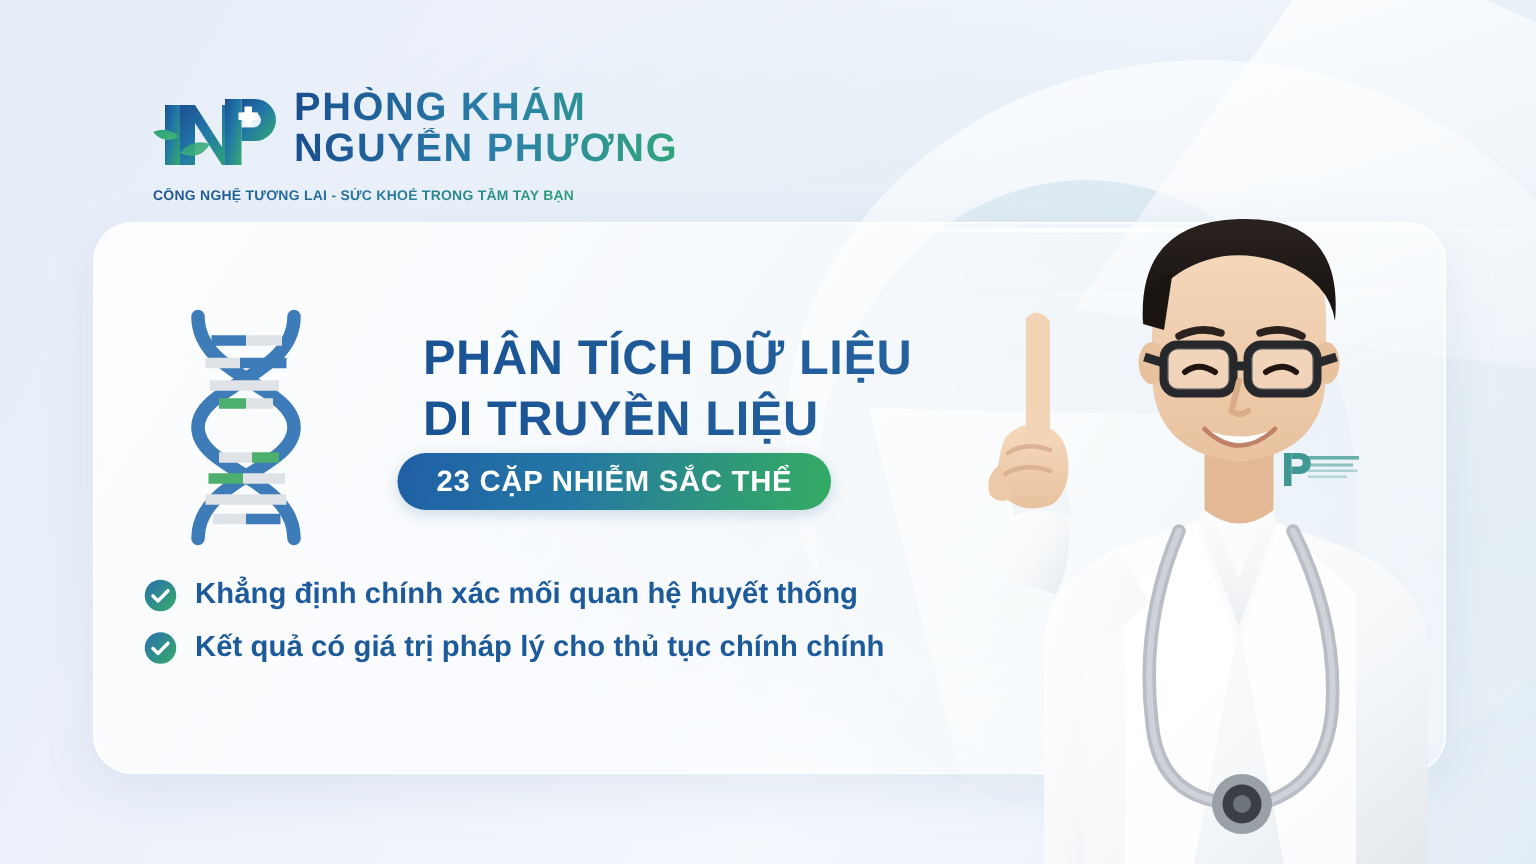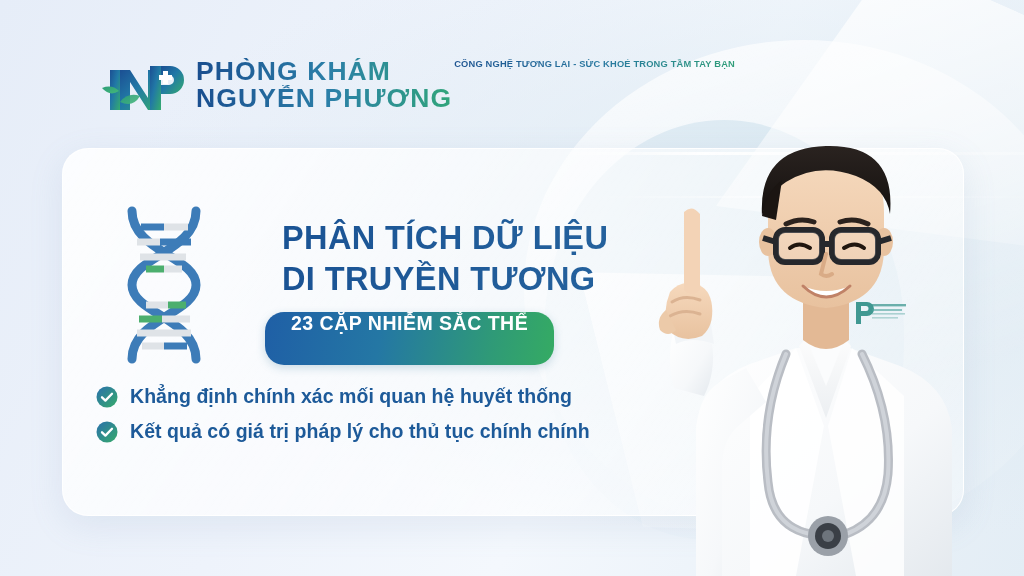--- a/index.html
+++ b/index.html
@@ -78,21 +78,21 @@
     height: 2px;
     background: linear-gradient(90deg, rgba(255,255,255,0) 0%, rgba(255,255,255,0.6) 45%, rgba(255,255,255,0.05) 100%);
   }
 
   
   #logo-block {
     position: absolute;
     left: 100px;
     top: 52px;
     display: flex;
-    flex-direction: row;
+    flex-direction: column;
     align-items: flex-start;
   }
   .logo-row {
     display: flex;
     align-items: center;
   }
   .logo-mark {
     width: 86px;
     height: 66px;
     flex: 0 0 auto;
@@ -167,24 +167,25 @@
     -webkit-background-clip: text;
     background-clip: text;
     color: transparent;
     white-space: nowrap;
   }
 
   
   #badge-pill {
     position: absolute;
     left: 265px;
-    top: 312px;
+    top: 302px;
     display: inline-flex;
+    align-items: center;
     justify-content: center;
-    height: 53px;
+    height: 38px;
     padding: 0 26px;
     border-radius: 19px;
     background: linear-gradient(100deg, #1f5fa6 0%, #2477a4 40%, #2f9a77 78%, #35ab63 100%);
     box-shadow: 0 3px 10px rgba(40,110,140,0.22);
   }
   #badge-pill .badge-text {
     font-size: 19.5px;
     font-weight: 700;
     letter-spacing: 0.5px;
     color: #ffffff;
@@ -306,21 +307,21 @@
       <line x1="25" y1="128" x2="52" y2="128" stroke="#dfe3e7"></line>
       <line x1="52" y1="128" x2="79" y2="128" stroke="#dfe3e7"></line>
 
       <line x1="30" y1="141" x2="52" y2="141" stroke="#dfe3e7"></line>
       <line x1="52" y1="141" x2="75" y2="141" stroke="#3d7cb8"></line>
     </g>
   </svg>
 
   <div id="headline-block">
     <div class="headline-line">PHÂN TÍCH DỮ LIỆU</div>
-    <div class="headline-line">DI TRUYỀN TƯƠNG</div>
+    <div class="headline-line">DI TRUYỀN LIỆU</div>
   </div>
 
   <div id="badge-pill">
     <span class="badge-text">23 CẶP NHIỄM SẮC THỂ</span>
   </div>
 
   <div id="bullet-list">
     <div class="bullet-row">
       <svg class="check-icon" viewBox="0 0 22 22">
         <defs>

